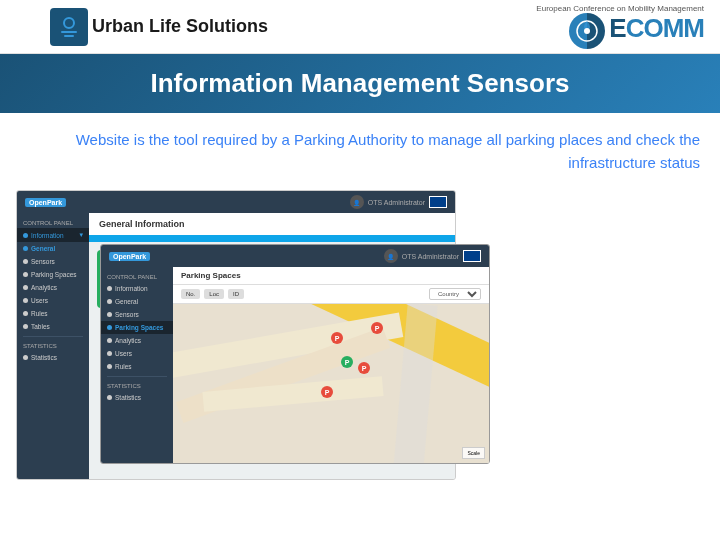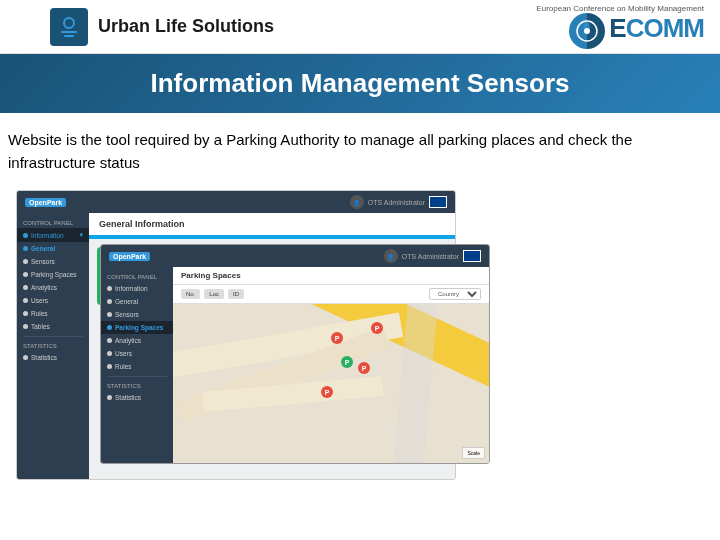--- a/index.html
+++ b/index.html
@@ -17,21 +17,21 @@
       align-items: center;
       justify-content: space-between;
       padding: 8px 16px;
       background: #fff;
       border-bottom: 1px solid #e0e0e0;
       height: 54px;
     }
     .header-left {
       display: flex;
       align-items: center;
-      gap: 10px;
+      gap: 4px;
       padding-left: 34px;
     }
     .logo-icon {
       width: 38px;
       height: 38px;
       background: #1a5276;
       border-radius: 4px;
       display: flex;
       align-items: center;
       justify-content: center;
@@ -91,24 +91,24 @@
       background: linear-gradient(135deg, #1a5276, #2980b9);
       color: #fff;
       text-align: center;
       padding: 14px;
       font-size: 26px;
       font-weight: bold;
     }
 
     
     .subtitle {
-      text-align: left;
-      padding: 16px 8px 10px;
+      text-align: right;
+      padding: 16px 20px 10px;
       font-size: 15px;
-      color: #000000;
+      color: #3b82f6;
       line-height: 1.5;
     }
 
     
     .screenshots-area {
       display: flex;
       gap: 0;
       padding: 6px 16px 10px;
       position: relative;
     }
@@ -236,21 +236,21 @@
       flex: 1;
       background: #ecf0f1;
       overflow: hidden;
     }
     .app-main-header {
       background: #fff;
       padding: 6px 10px;
       font-size: 9px;
       font-weight: bold;
       color: #333;
-      border-bottom: 4px solid #0ea5e9;
+      border-bottom: 7px solid #0ea5e9;
     }
 
     
     .stats-row {
       display: flex;
       gap: 6px;
       padding: 8px;
     }
     .stat-card {
       flex: 1;

